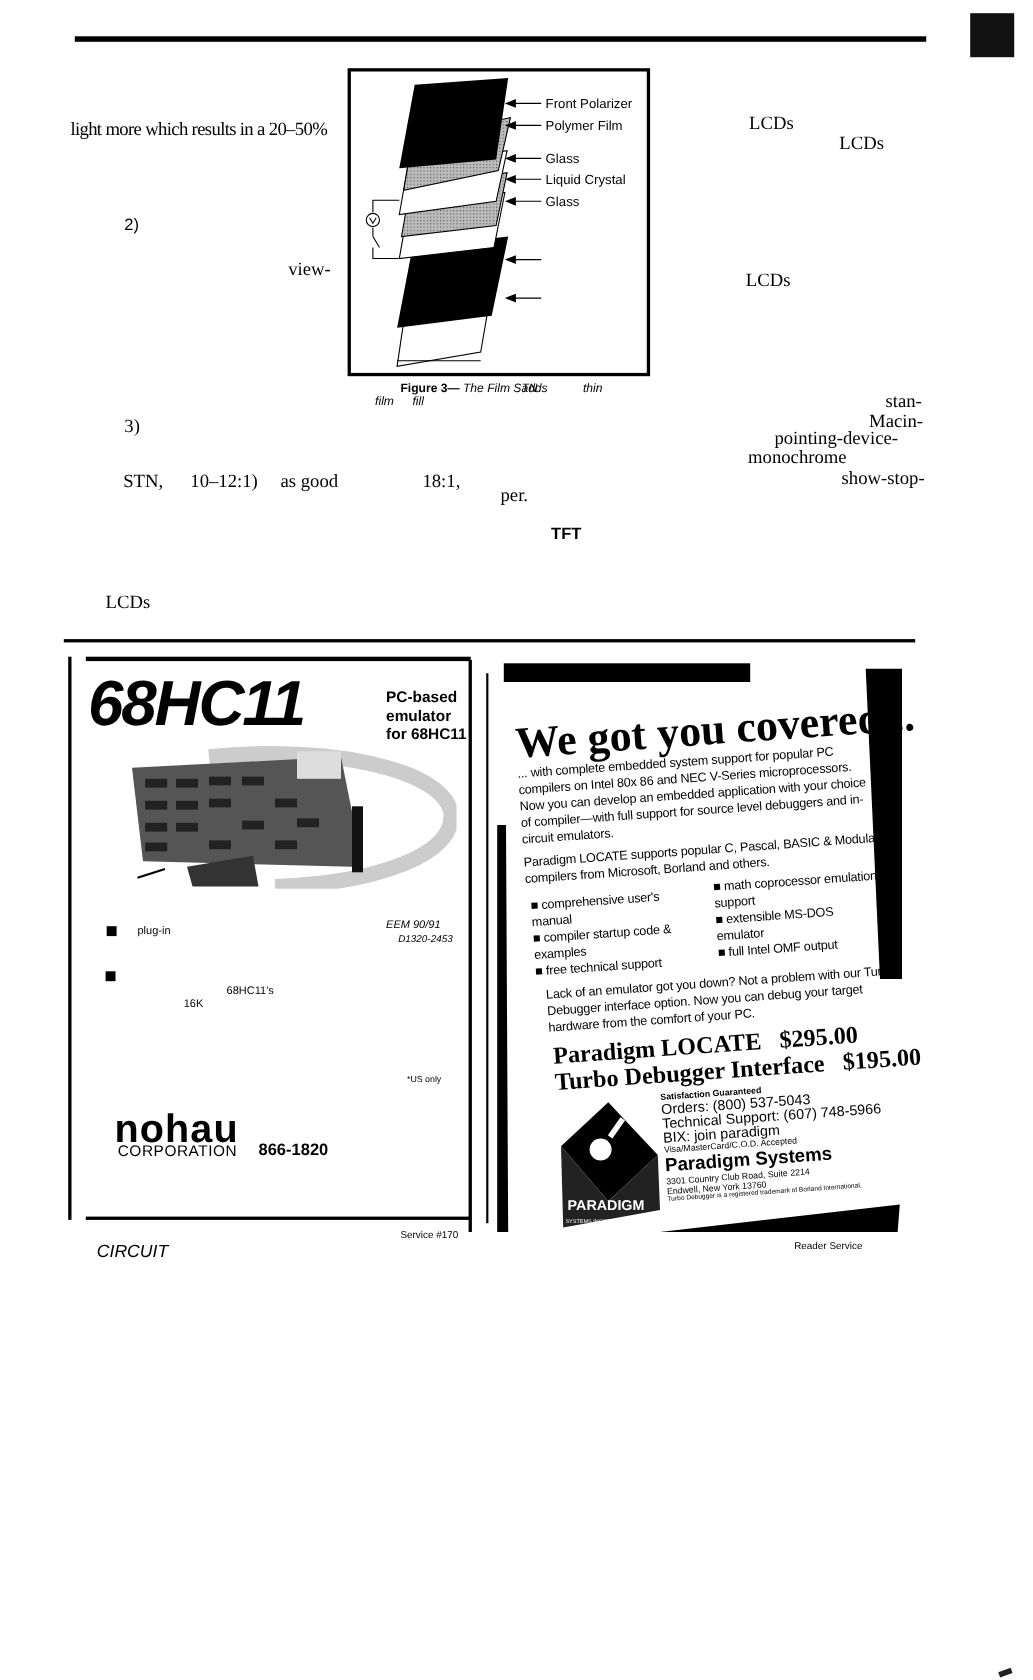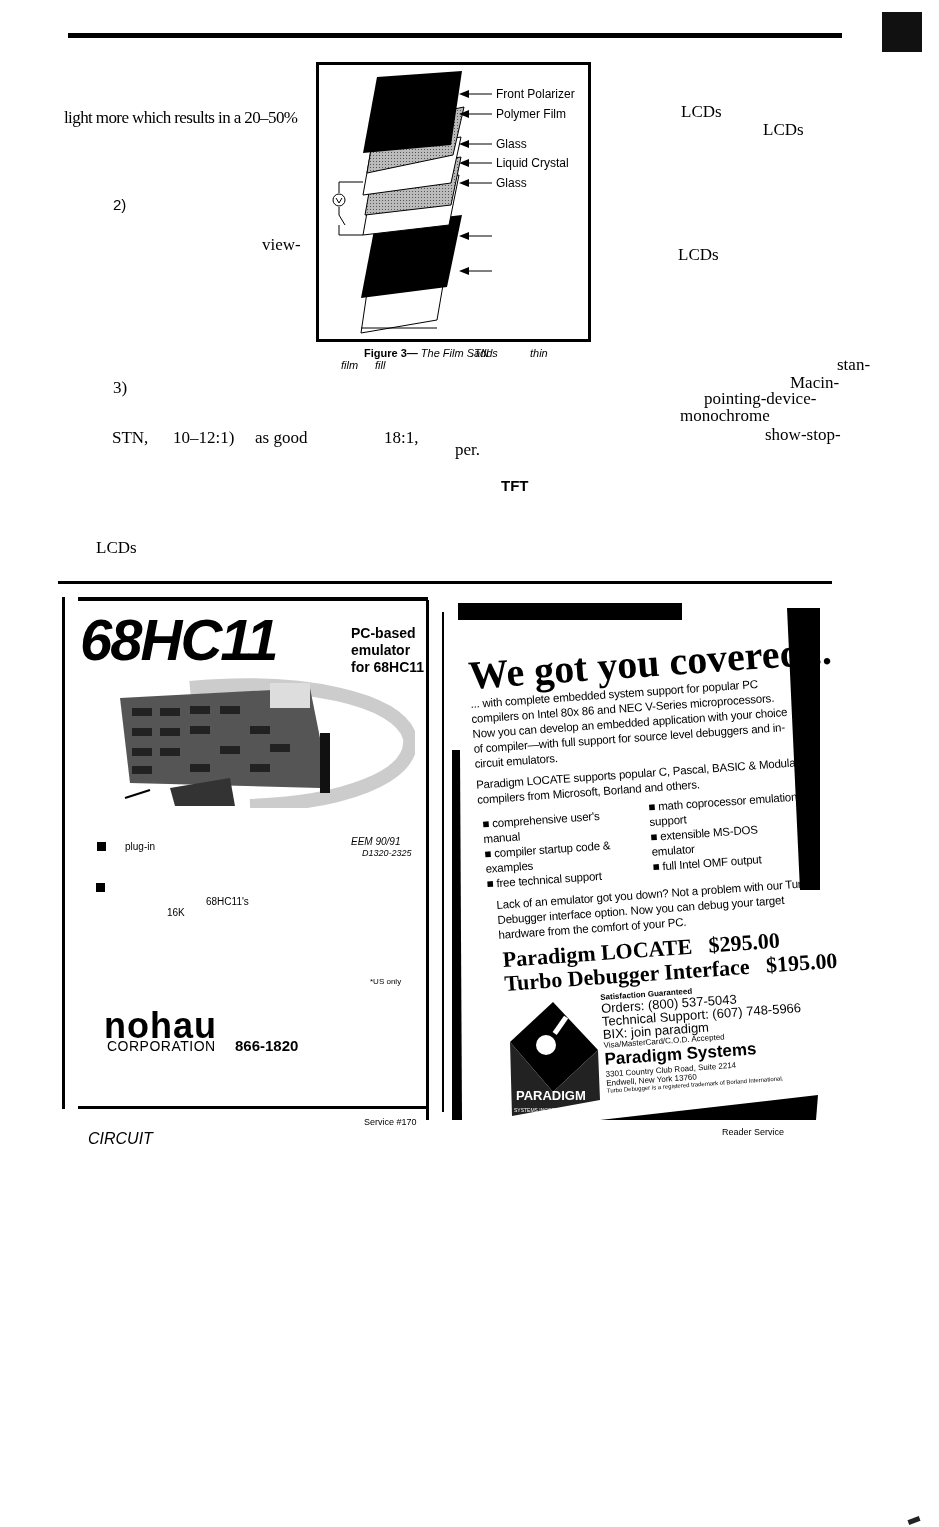--- a/index.html
+++ b/index.html
@@ -119,21 +119,21 @@
 <div class="abs caption" style="left:530px;top:347px;">thin</div>
 <div class="abs caption" style="left:341px;top:359px;">film</div>
 <div class="abs caption" style="left:375px;top:359px;">fill</div>
 
 <div class="abs serif" style="left:455px;top:440px;">per.</div>
 <div class="abs sans" style="left:455px;top:477px;font-weight:bold;font-size:15px;margin-left:46px;">TFT</div>
 
 <div class="abs serif" style="left:681px;top:102px;">LCDs</div>
 <div class="abs serif" style="left:763px;top:120px;">LCDs</div>
 <div class="abs serif" style="left:678px;top:245px;">LCDs</div>
-<div class="abs serif" style="left:805px;top:355px;margin-left:32px;">stan-</div>
+<div class="abs serif" style="left:805px;top:355px;">stan-</div>
 <div class="abs serif" style="left:790px;top:373px;">Macin-</div>
 <div class="abs serif" style="left:704px;top:389px;">pointing-device-</div>
 <div class="abs serif" style="left:680px;top:406px;">monochrome</div>
 <div class="abs serif" style="left:765px;top:425px;">show-stop-</div>
 
 <div class="abs rule mid-rule"></div>
 
 <div class="abs rule ad1-left"></div>
 <div class="abs rule ad1-top"></div>
 <div class="abs rule ad1-right"></div>
@@ -166,21 +166,21 @@
   </g>
   <rect x="150" y="5" width="40" height="25" fill="#ddd"></rect>
   <rect x="200" y="55" width="10" height="60" fill="#111"></rect>
   <polygon points="50,110 110,100 115,128 55,128" fill="#333"></polygon>
   <path d="M5,120 L30,112" stroke="#000" stroke-width="2"></path>
 </svg>
 
 <div class="abs bullet" style="left:97px;top:842px;"></div>
 <div class="abs small-sans" style="left:125px;top:841px;font-size:10px;">plug-in</div>
 <div class="abs small-sans ital" style="left:351px;top:836px;font-size:10px;">EEM 90/91</div>
-<div class="abs small-sans ital" style="left:362px;top:848px;font-size:9px;">D1320-2325</div>
+<div class="abs small-sans ital" style="left:362px;top:848px;font-size:9px;">D1320-2453</div>
 <div class="abs bullet" style="left:96px;top:883px;"></div>
 <div class="abs small-sans" style="left:206px;top:896px;font-size:10px;">68HC11's</div>
 <div class="abs small-sans" style="left:167px;top:907px;font-size:10px;">16K</div>
 <div class="abs small-sans" style="left:370px;top:977px;font-size:8px;">*US only</div>
 
 <div class="abs nohau" style="left:104px;top:1005px;">nohau</div>
 <div class="abs corp" style="left:107px;top:1038px;">CORPORATION</div>
 <div class="abs phone" style="left:235px;top:1037px;">866-1820</div>
 <div class="abs small-sans" style="left:364px;top:1117px;font-size:9px;">Service #170</div>
 <div class="abs small-sans ital" style="left:88px;top:1130px;font-size:16px;">CIRCUIT</div>

